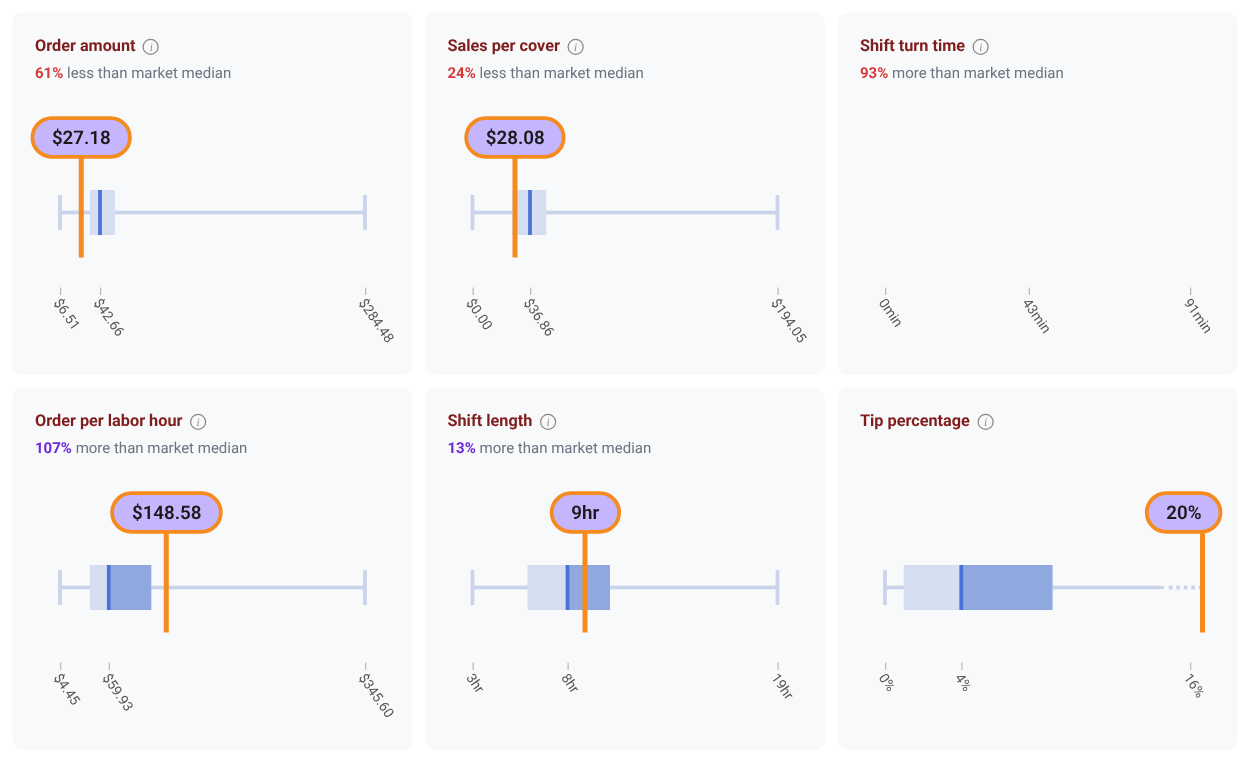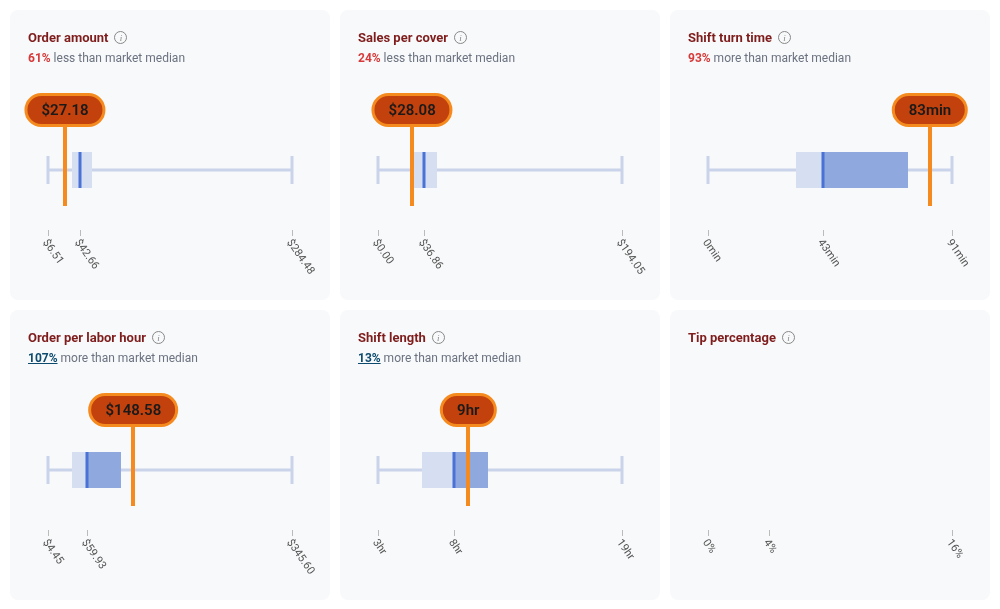--- a/index.html
+++ b/index.html
@@ -45,21 +45,21 @@
     font-style: italic;
     cursor: pointer;
   }
   .subline {
     margin-top: 6px;
     font-size: 12px;
     color: #6b7280;
   }
   .pct { font-weight: 700; }
   .pct.less { color: #d73a3a; }
-  .pct.more { color: #0c4a6e; text-decoration: underline; }
+  .pct.more { color: #6d28d9; }
   .chart-zone {
     position: absolute;
     left: 18px; right: 18px;
     top: 70px;
     height: 130px;
   }
   .track {
     position: absolute;
     left: 20px; right: 20px;
     top: 72px;
@@ -109,21 +109,21 @@
     width: 4px;
     height: 96px;
     background: #f58a1f;
     transform: translateX(-50%);
     z-index: 3;
   }
   .marker-pill {
     position: absolute;
     top: -42px;
     transform: translate(-50%, -50%);
-    background: #c2410c;
+    background: #c4b5fd;
     border: 3px solid #f58a1f;
     border-radius: 999px;
     padding: 5px 14px;
     font-size: 15px;
     font-weight: 600;
     color: #1a1a1a;
     white-space: nowrap;
     z-index: 4;
   }
   .axis {
@@ -205,30 +205,20 @@
         </div>
       </div>
     </div>
     <div class="card">
       <div class="card-title-row">
         <div class="card-title">Shift turn time</div>
         <span class="info-icon">i</span>
       </div>
       <div class="subline"><span class="pct less">93%</span><span> more than market median</span></div>
       <div class="chart-zone">
-        <div class="track">
-          <div class="whisker-line" style="left: 0%; width: 100%;"></div>
-          <div class="whisker-cap" style="left: 0%;"></div>
-          <div class="whisker-cap" style="left: 100%;"></div>
-          <div class="box light" style="left: 36%; width: 46%;"></div>
-          <div class="box mid" style="left: 47%; width: 35%;"></div>
-          <div class="median-tick" style="left: 47%;"></div>
-          <div class="marker-stem" style="left: 91%;"></div>
-          <div class="marker-pill" style="left: 91%;">83min</div>
-        </div>
         <div class="axis">
           <div class="axis-tick" style="left: 0%;"></div>
           <div class="axis-label" style="left: 0%;">0min</div>
           <div class="axis-tick" style="left: 47%;"></div>
           <div class="axis-label" style="left: 47%;">43min</div>
           <div class="axis-tick" style="left: 100%;"></div>
           <div class="axis-label" style="left: 100%;">91min</div>
         </div>
       </div>
     </div>
@@ -285,20 +275,30 @@
           <div class="axis-label" style="left: 100%;">19hr</div>
         </div>
       </div>
     </div>
     <div class="card">
       <div class="card-title-row">
         <div class="card-title">Tip percentage</div>
         <span class="info-icon">i</span>
       </div>
       <div class="chart-zone">
+        <div class="track">
+          <div class="whisker-line" style="left: 0%; width: 90%;"></div>
+          <div class="dashed-ext" style="left: 90%; width: 14%;"></div>
+          <div class="whisker-cap" style="left: 0%;"></div>
+          <div class="box light" style="left: 6%; width: 49%;"></div>
+          <div class="box mid" style="left: 25%; width: 30%;"></div>
+          <div class="median-tick" style="left: 25%;"></div>
+          <div class="marker-stem" style="left: 104%;"></div>
+          <div class="marker-pill" style="left: 98%;">20%</div>
+        </div>
         <div class="axis">
           <div class="axis-tick" style="left: 0%;"></div>
           <div class="axis-label" style="left: 0%;">0%</div>
           <div class="axis-tick" style="left: 25%;"></div>
           <div class="axis-label" style="left: 25%;">4%</div>
           <div class="axis-tick" style="left: 100%;"></div>
           <div class="axis-label" style="left: 100%;">16%</div>
         </div>
       </div>
     </div>

